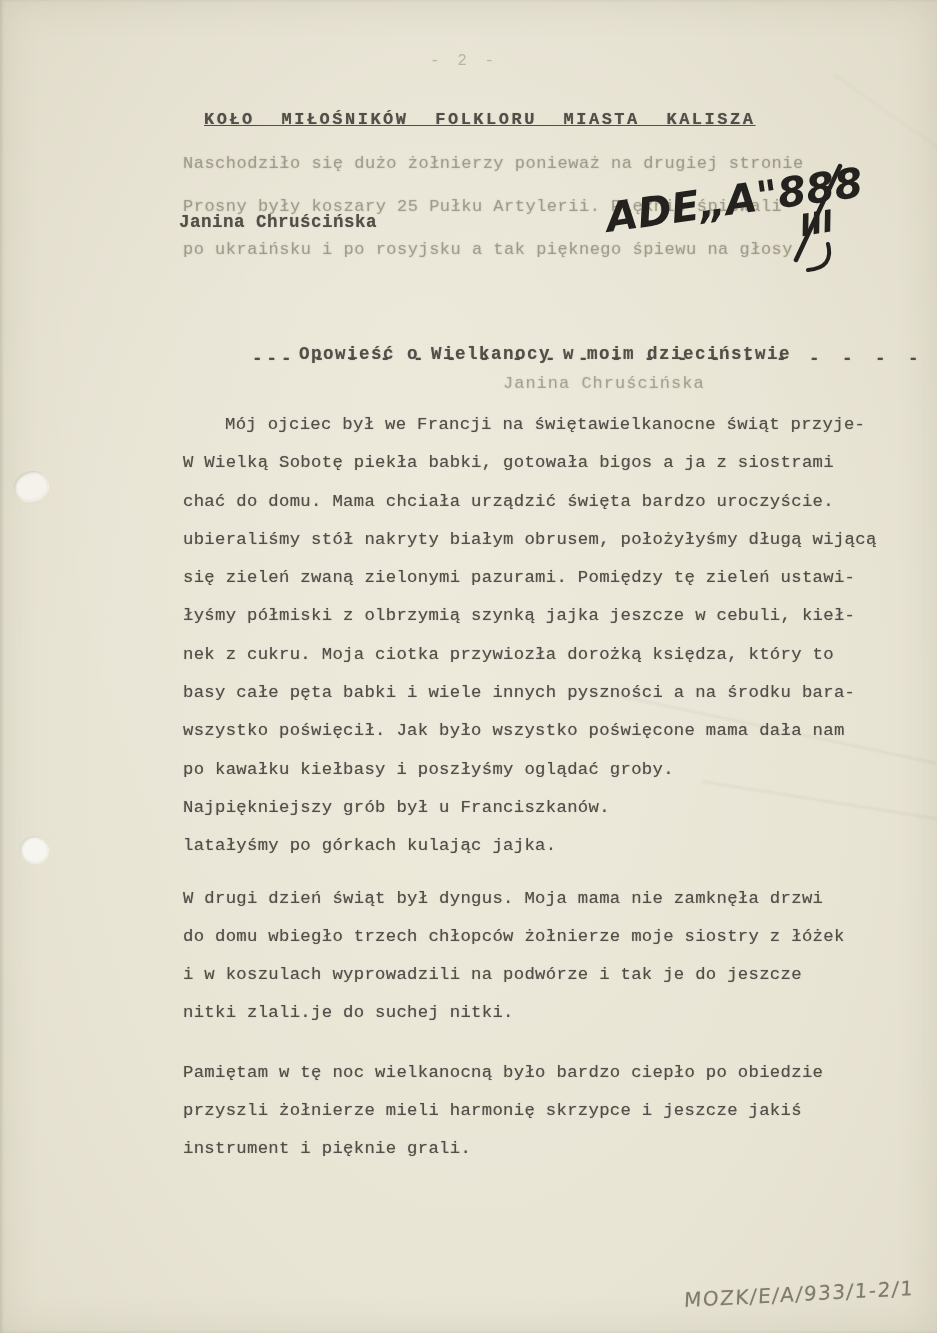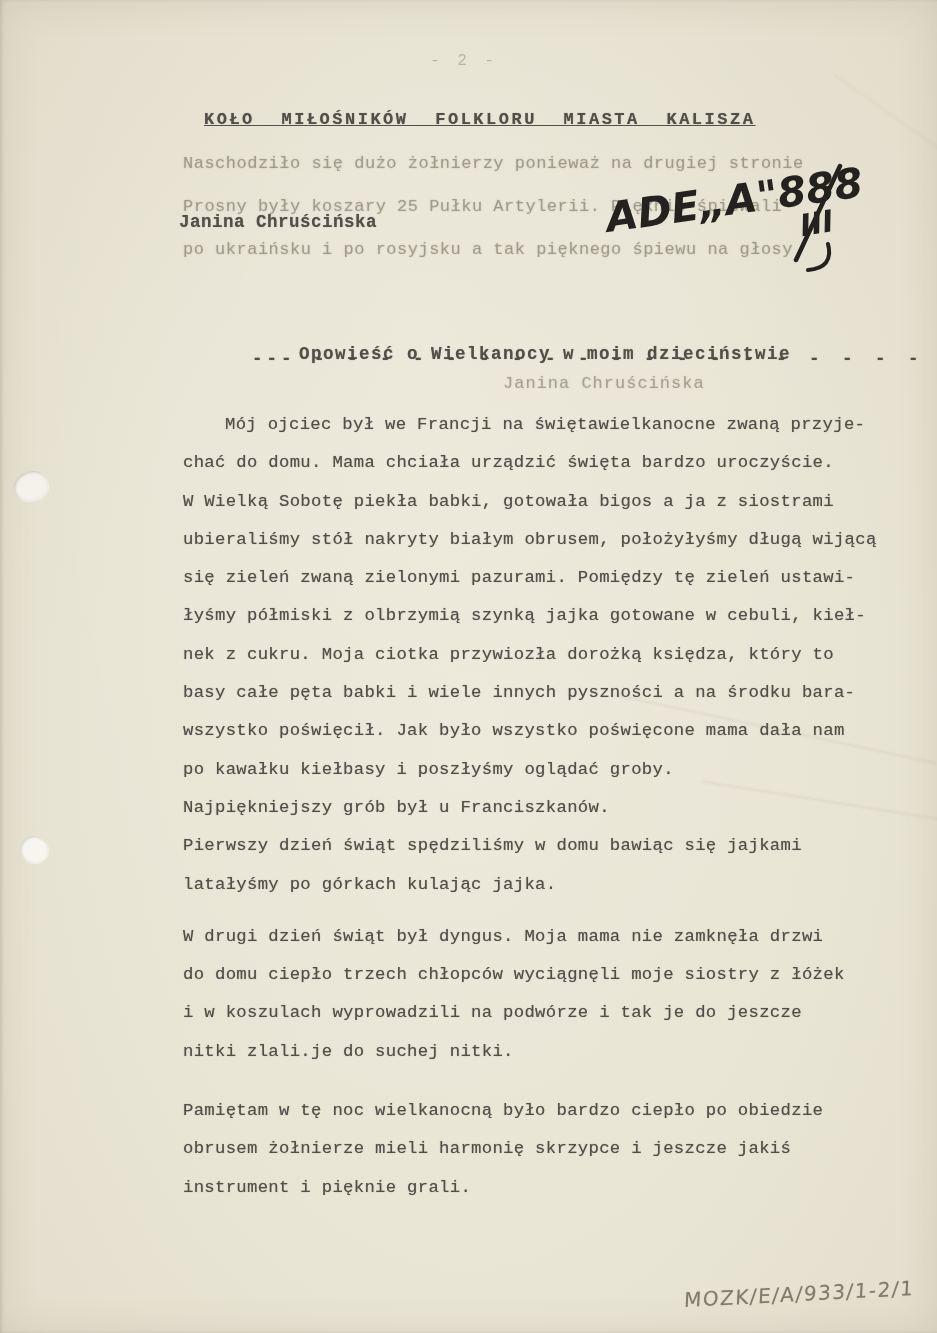--- a/index.html
+++ b/index.html
@@ -126,47 +126,46 @@
       <path d="M 236 96 q 6 24 -20 26" stroke="#23221f" stroke-width="4" fill="none" stroke-linecap="round"></path>
     </svg>
   </div>
 
   <div class="title-line typed">Opowieść o Wielkanocy w moim dzieciństwie</div>
   <div class="title-underline">--- - - - - - - - - - - - - - - - - - - - - -</div>
   <div class="ghost-byline">Janina Chruścińska</div>
 
   <div class="body-block">
     <div class="para">
-      <div class="line typed indent">Mój ojciec był we Francji na świętawielkanocne zwaną przyje-</div>
+      <div class="line typed indent">Mój ojciec był we Francji na świętawielkanocne świąt przyje-</div>
+      <div class="line typed">W Wielką Sobotę piekła babki, gotowała bigos a ja z siostrami</div>
       <div class="line typed">chać do domu. Mama chciała urządzić święta bardzo uroczyście.</div>
-      <div class="line typed">W Wielką Sobotę piekła babki, gotowała bigos a ja z siostrami</div>
       <div class="line typed">ubieraliśmy stół nakryty białym obrusem, położyłyśmy długą wijącą</div>
       <div class="line typed">się zieleń zwaną zielonymi pazurami. Pomiędzy tę zieleń ustawi-</div>
-      <div class="line typed">łyśmy półmiski z olbrzymią szynką jajka gotowane w cebuli, kieł-</div>
+      <div class="line typed">łyśmy półmiski z olbrzymią szynką jajka jeszcze w cebuli, kieł-</div>
       <div class="line typed">nek z cukru. Moja ciotka przywiozła dorożką księdza, który to</div>
       <div class="line typed">basy całe pęta babki i wiele innych pyszności a na środku bara-</div>
       <div class="line typed">wszystko poświęcił. Jak było wszystko poświęcone mama dała nam</div>
       <div class="line typed">po kawałku kiełbasy i poszłyśmy oglądać groby.</div>
     </div>
     <div class="para">
       <div class="line typed">Najpiękniejszy grób był u Franciszkanów.</div>
     </div>
     <div class="para">
-      <div class="line typed">Pierwszy dzień świąt spędziliśmy w domu bawiąc się jajkami</div>
       <div class="line typed">latałyśmy po górkach kulając jajka.</div>
     </div>
     <div class="para gap">
       <div class="line typed">W drugi dzień świąt był dyngus. Moja mama nie zamknęła drzwi</div>
-      <div class="line typed">do domu ciepło trzech chłopców wyciągnęli moje siostry z łóżek</div>
+      <div class="line typed">do domu wbiegło trzech chłopców żołnierze moje siostry z łóżek</div>
       <div class="line typed">i w koszulach wyprowadzili na podwórze i tak je do jeszcze</div>
       <div class="line typed">nitki zlali.je do suchej nitki.</div>
     </div>
     <div class="para gap2">
       <div class="line typed">Pamiętam w tę noc wielkanocną było bardzo ciepło po obiedzie</div>
-      <div class="line typed">obrusem żołnierze mieli harmonię skrzypce i jeszcze jakiś</div>
+      <div class="line typed">przyszli żołnierze mieli harmonię skrzypce i jeszcze jakiś</div>
       <div class="line typed">instrument i pięknie grali.</div>
     </div>
   </div>
 
   <div class="catalog">MOZK/E/A/933/1-2/1</div>
 
   <div class="hole hole-torn"></div>
   <div class="hole hole-punch"></div>
   <div class="crease crease1"></div>
   <div class="crease crease2"></div>

